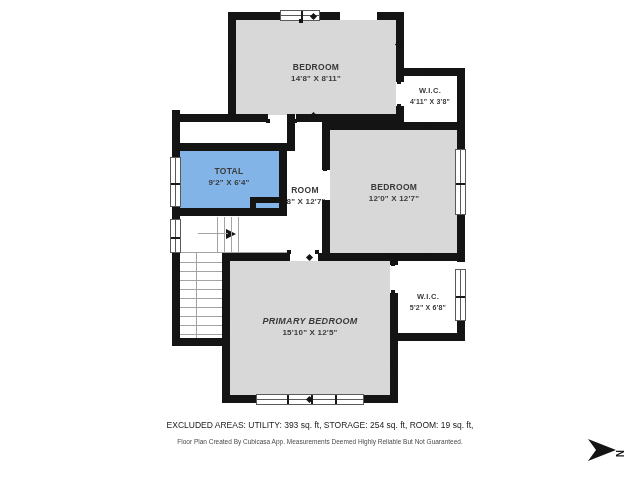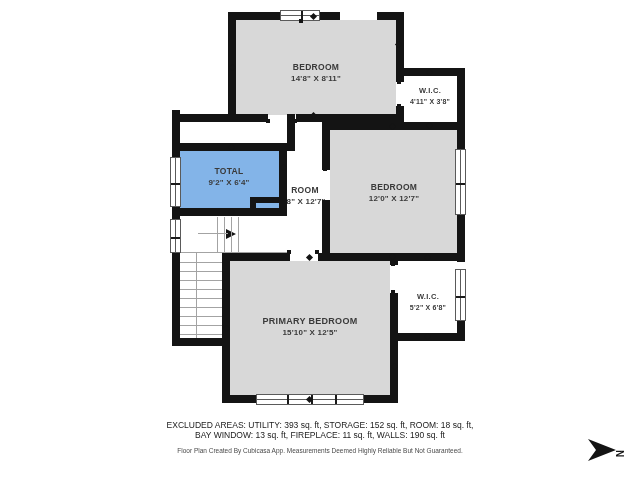--- a/index.html
+++ b/index.html
@@ -17,21 +17,21 @@
   .tick{position:absolute;width:5px;height:5px;background:#141414;transform:rotate(45deg);z-index:5;}
   .jamb{position:absolute;width:4px;height:4px;background:#141414;z-index:5;}
   .stair-arrow{position:absolute;width:0;height:0;border-left:10px solid #141414;
     border-top:5px solid transparent;border-bottom:5px solid transparent;z-index:2;}
   .room-label{position:absolute;transform:translate(-50%,-50%);text-align:center;
     color:#3a3a3a;font-weight:bold;white-space:nowrap;z-index:4;line-height:11px;}
   .room-label .rname{font-size:8.5px;letter-spacing:.3px;}
   .room-label .rdims{font-size:8px;letter-spacing:.2px;}
   .room-label.small .rname{font-size:7.5px;}
   .room-label.small .rdims{font-size:7px;}
-  .room-label.big .rname{font-size:9px;}
+  .room-label.big .rname{font-size:9px;font-style:italic;}
   .room-label.under{z-index:2;}
   .footer{position:absolute;left:0;top:421px;width:640px;text-align:center;color:#1a1a1a;z-index:6;}
   .footer .total{font-size:9.5px;font-weight:bold;line-height:11px;}
   .footer .line{font-size:8.5px;line-height:9.5px;}
   .footer .disclaimer{font-size:6.5px;color:#4a4a4a;margin-top:7px;}
   .compass{position:absolute;left:586px;top:438px;z-index:6;}
 </style>
 </head>
 <body>
 
@@ -179,16 +179,15 @@
     <div class="jamb" style="left: 391px; top: 290px; width: 4px; height: 4px;"></div>
     <div class="jamb" style="left: 299px; top: 19px; width: 4px; height: 4px;"></div>
   </div>
 
 <svg class="compass" width="44" height="30" viewBox="0 0 44 30">
   <polygon points="2,1 30,12 2,23 10,12" fill="#141414"></polygon>
   <text x="34" y="16" font-size="10" font-weight="bold" fill="#141414" transform="rotate(90 34 12)" font-family="Liberation Sans, sans-serif">N</text>
 </svg>
 
 <div class="footer">
-  <div class="line">EXCLUDED AREAS: UTILITY: 393 sq. ft, STORAGE: 152 sq. ft, ROOM: 18 sq. ft,</div>
-  <div class="line">BAY WINDOW: 13 sq. ft, FIREPLACE: 11 sq. ft, WALLS: 190 sq. ft</div>
+  <div class="line">EXCLUDED AREAS: UTILITY: 393 sq. ft, STORAGE: 254 sq. ft, ROOM: 19 sq. ft,</div>
   <div class="disclaimer">Floor Plan Created By Cubicasa App. Measurements Deemed Highly Reliable But Not Guaranteed.</div>
 </div>
 
 </body></html>

